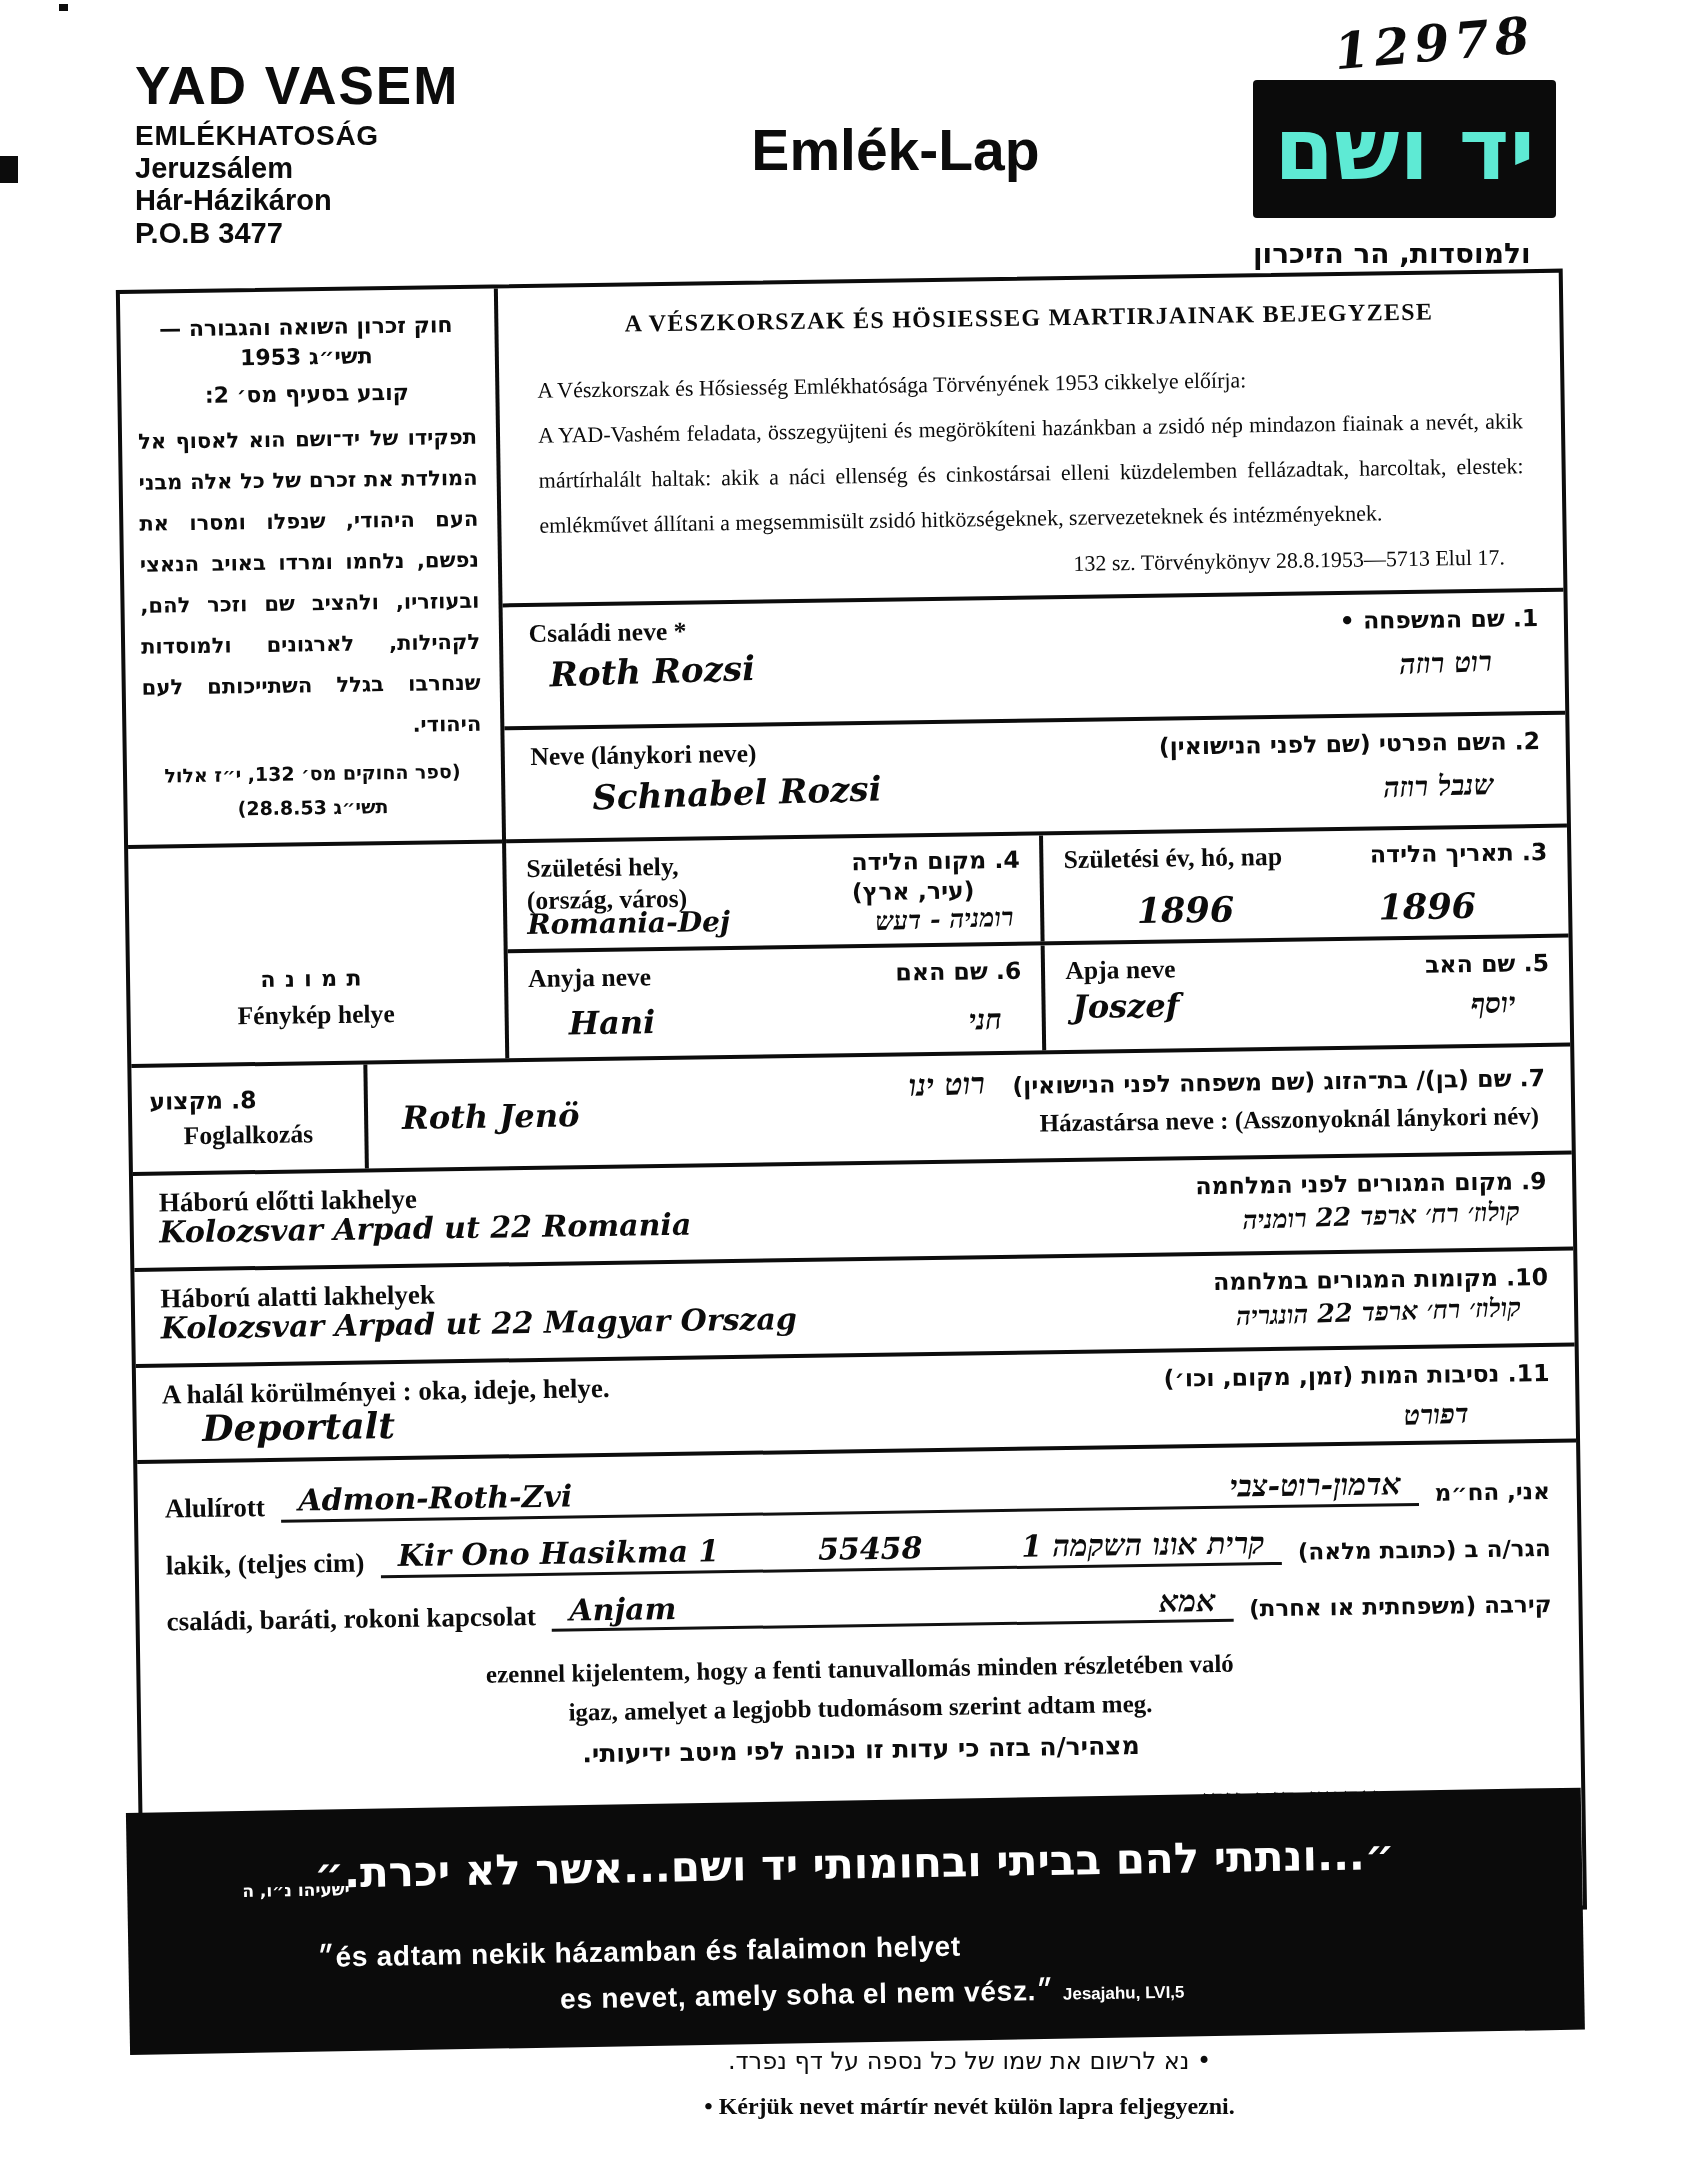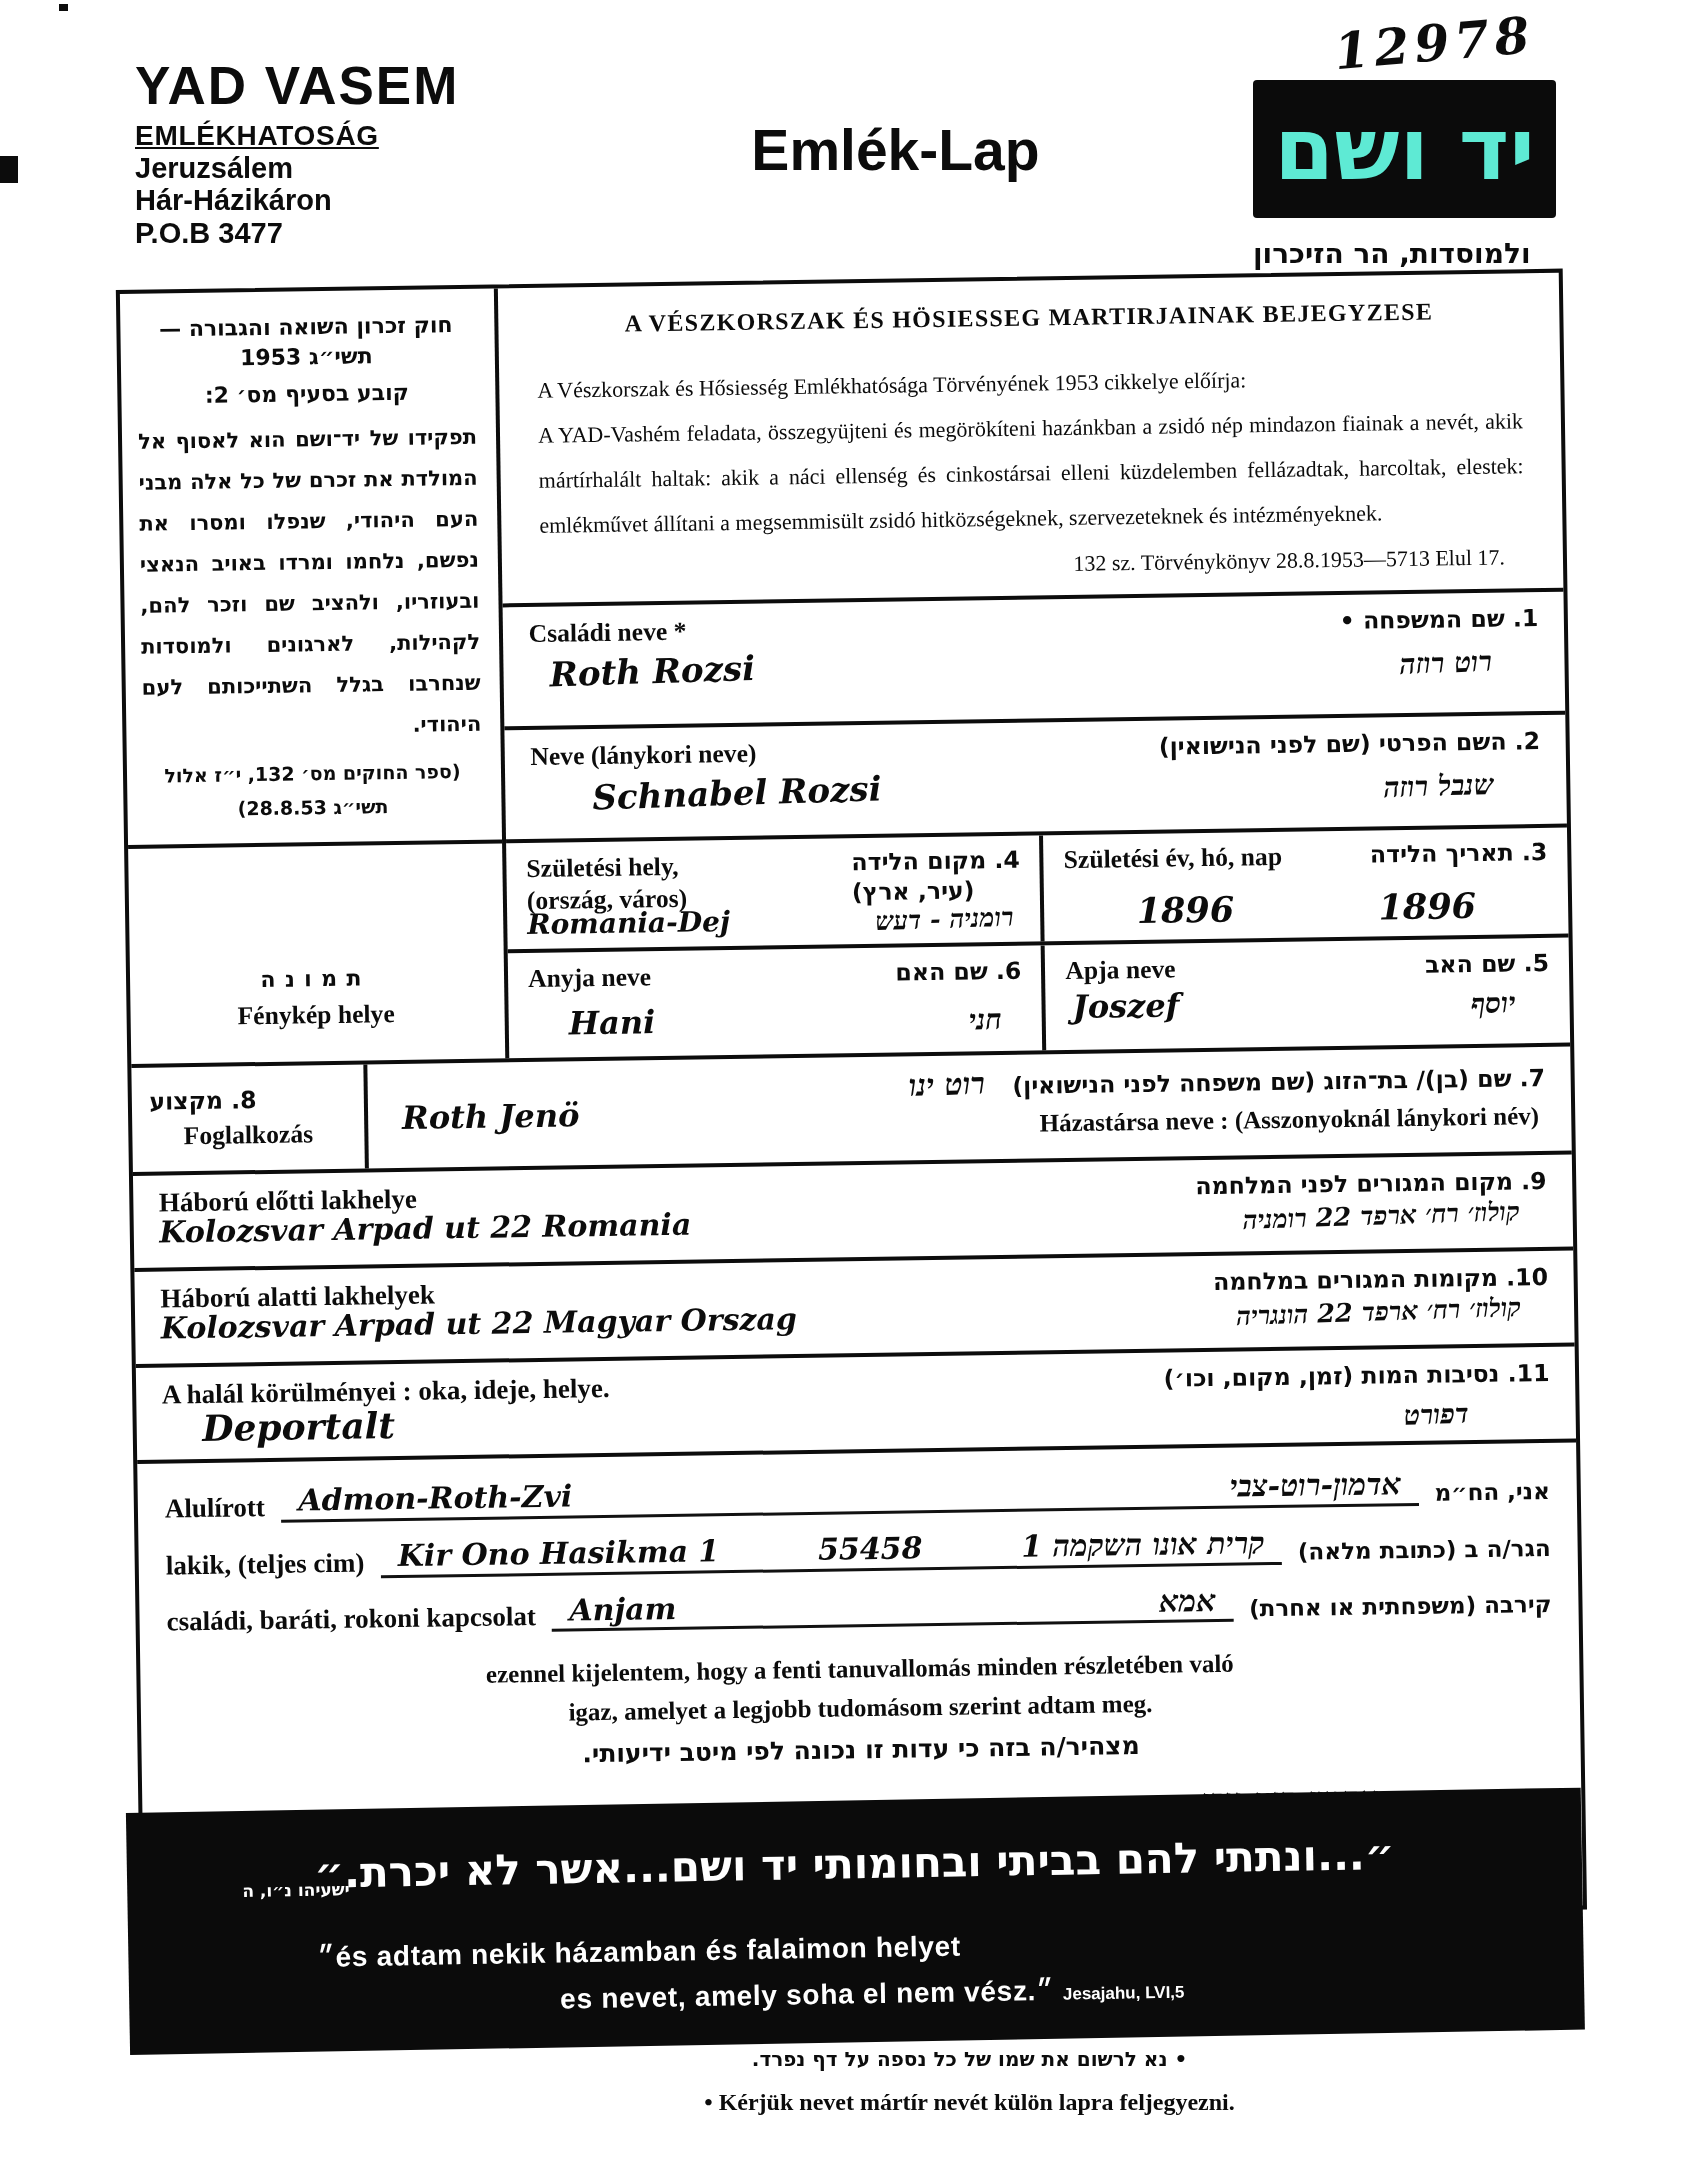--- a/index.html
+++ b/index.html
@@ -5,21 +5,21 @@
   * { margin:0; padding:0; box-sizing:border-box; }
   body { background:#ffffff; color:#0c0c0c; font-family:"Liberation Sans", sans-serif; }
   .page { position:relative; width:1701px; height:2183px; background:#fff; overflow:hidden; }
 
   
   .artifact { position:absolute; background:#0c0c0c; }
 
   
   .brand { position:absolute; top:55px; left:135px; }
   .brand-title { font-size:53px; font-weight:bold; letter-spacing:2px; font-family:"Liberation Sans",sans-serif; }
-  .brand-sub { font-size:28px; font-weight:bold; letter-spacing:0.7px; margin-top:4px;text-decoration:underline; }
+  .brand-sub { font-size:28px; font-weight:bold; letter-spacing:0.7px; margin-top:4px; }
   .brand-line { font-size:29px; font-weight:bold; line-height:1.12; }
 
   .center-titles { position:absolute; top:48px; left:700px; width:391px; text-align:center; }
   .he-masthead { font-family:"DejaVu Sans",sans-serif; font-size:70px; font-weight:bold; direction:rtl; }
   .form-title { font-size:57px; font-weight:bold; margin-top:69px; font-family:"Liberation Sans",sans-serif; }
 
   .right-block { position:absolute; top:12px; left:1253px; width:317px; }
   .serial { font-family:"DejaVu Serif",serif; font-style:italic; font-size:50px; font-weight:bold; transform:rotate(-5deg); margin-left:81px; letter-spacing:5.4px; }
   .logo-box { margin-top:9.4px; width:303px; height:138px; background:#0b0b0b; color:#5eead4; display:flex; align-items:center; justify-content:center; font-family:"DejaVu Sans",sans-serif; font-size:86px; font-weight:bold; direction:rtl; border-radius:4px; }
   .logo-sub { direction:rtl; text-align:left; font-family:"DejaVu Sans",sans-serif; font-size:28px; font-weight:bold; margin-top:19px; }
@@ -92,21 +92,21 @@
   
   .banner { position:absolute; top:1813px; left:128px; width:1455px; background:#0b0b0b; color:#fff; padding:39px 54px 32px 54px; transform:rotate(-1.0deg); transform-origin:0 50%; }
   .banner-he { position:relative; text-align:center; font-family:"DejaVu Sans",sans-serif; font-size:42px; font-weight:bold; direction:rtl; }
   .banner-src-he { position:absolute; left:61px; top:31px; font-size:17px; font-weight:bold; direction:rtl; }
   .banner-hu1 { margin-top:44px; font-size:28px; font-weight:bold; padding-left:135px; letter-spacing:0.7px; font-family:"Liberation Sans",sans-serif; }
   .banner-hu2 { margin-top:13.5px; font-size:28px; font-weight:bold; padding-left:377px; letter-spacing:0.7px; }
   .banner-src-hu { font-size:17px; font-weight:bold; letter-spacing:0; }
 
   
   .footer-notes { position:absolute; top:2047px; left:377px; width:1185px; text-align:center; }
-  .note-he { font-family:"DejaVu Sans",sans-serif; font-size:20px; font-weight:bold; direction:rtl; }
+  .note-he { font-family:"DejaVu Sans",sans-serif; font-size:24px; font-weight:normal; direction:rtl; }
   .note-hu { font-family:"Liberation Serif",serif; font-size:24px; font-weight:bold; margin-top:17.5px; }
 </style>
 </head>
 <body>
 
 <div class="page">
 
   <div class="artifact" style="top:156px; left:0; width:17.5px; height:27px;"></div>
   <div class="artifact" style="top:4px; left:59px; width:9.4px; height:6.7px;"></div>
 

